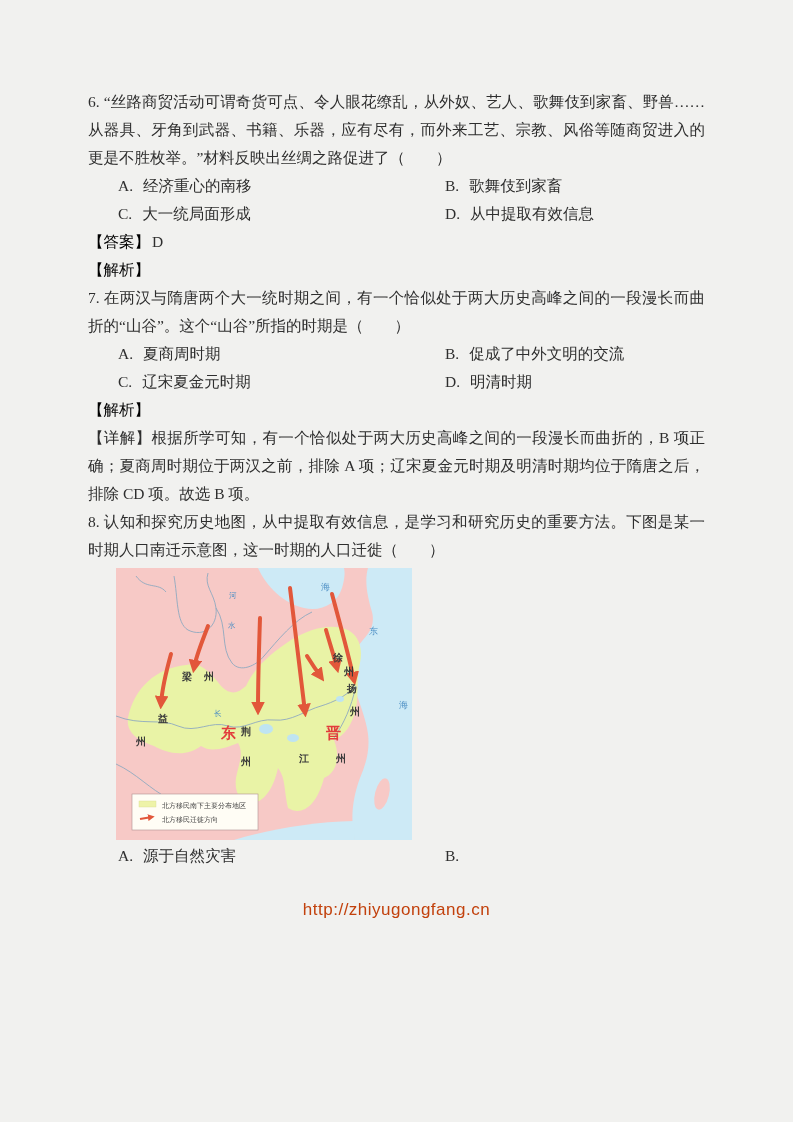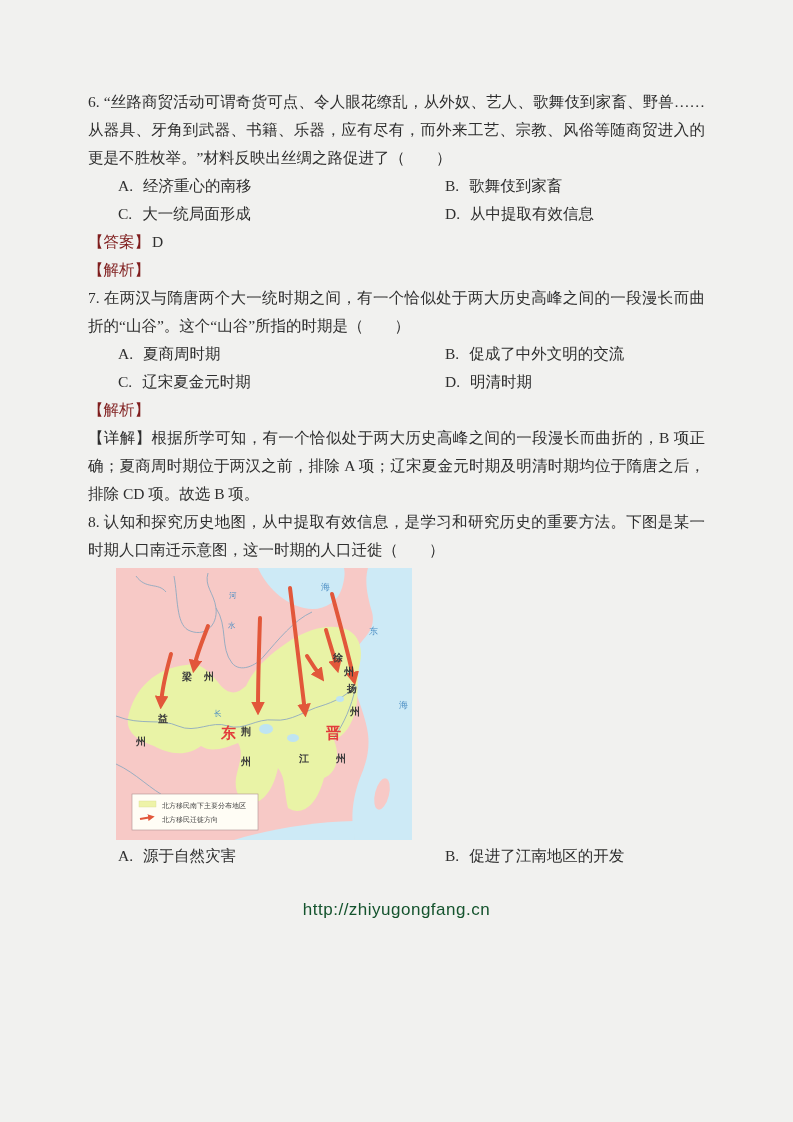--- a/index.html
+++ b/index.html
@@ -30,32 +30,32 @@
     line-height:28px;
   }
   .opt{display:flex;}
   .opt-left{width:327px;}
   .opt-right{flex:1;}
   .opt-key{margin-right:10px;}
   .ans-row{
     font-size:15.5px;
     line-height:28px;
   }
-  .blue-label{color:#7f1d1d;}
+  .blue-label{color:#000000;}
   .ans-letter{color:#2e2e2e;margin-left:2px;font-family:"Liberation Serif",serif;}
   .map-wrap{
     margin:4px 0 2px 28px;
     width:296px;height:272px;
   }
   .footer{
     margin-top:30px;
     text-align:center;
     font-family:"Liberation Sans","DejaVu Sans",sans-serif;
     font-size:17px;
-    color:#14532d;
+    color:#c2410c;
     letter-spacing:0.5px;
   }
   
   .prov{font-size:10px;fill:#3a3a3a;font-weight:bold;}
   .dyn{font-size:15px;fill:#e23c3c;font-weight:bold;}
   .sea{font-size:9px;fill:#4d8fc4;}
   .riv{font-size:7.5px;fill:#4d8fc4;}
   .lg{font-size:7px;fill:#444;}
 </style>
 </head>
@@ -193,20 +193,19 @@
       </svg>
     </div>
 
     <div class="opt-row">
       <span class="opt opt-left">
         <span class="opt-key">A.</span>
         <span>源于自然灾害</span>
       </span>
       <span class="opt opt-right">
         <span class="opt-key">B.</span>
-        <span>促进了江南地区的开发</span>
       </span>
     </div>
   </div>
 
   <p class="footer">http://zhiyugongfang.cn</p>
 
 </div>
 
 </body></html>

